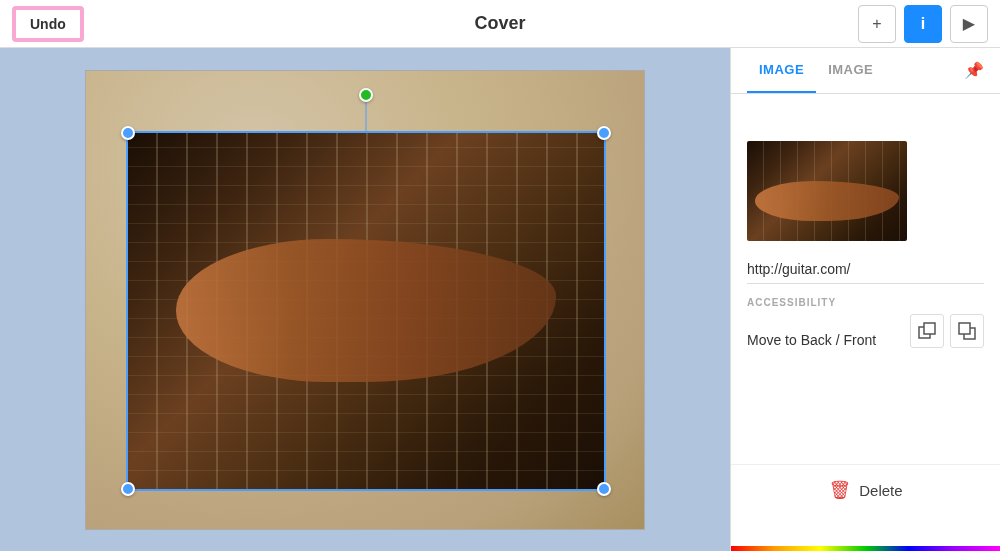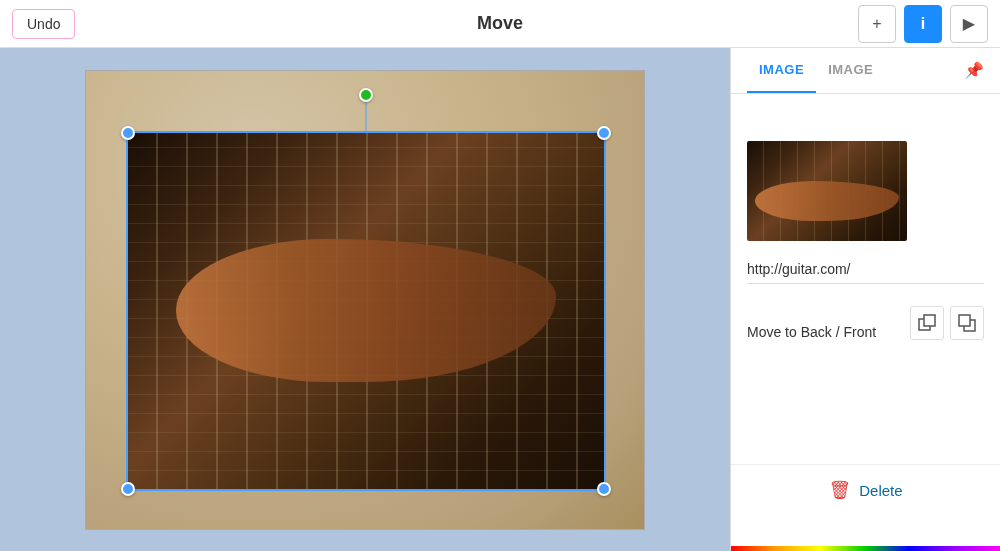--- a/index.html
+++ b/index.html
@@ -9,22 +9,22 @@
     .toolbar {
       display: flex; align-items: center; height: 48px;
       border-bottom: 1px solid #ddd; padding: 0 12px;
       background: #fff;
     }
     .toolbar-left { flex: 1; }
     .toolbar-center { flex: 1; text-align: center; font-size: 18px; font-weight: 600; color: #333; }
     .toolbar-right { flex: 1; display: flex; justify-content: flex-end; gap: 8px; align-items: center; }
 
     .btn-undo {
-      border: 1px solid #f9a8d4; background: #fff; border-radius: 4px;
-      padding: 6px 14px; font-size: 14px; cursor: pointer; color: #333;
+      border: 4px solid #f9a8d4; background: #fff; border-radius: 4px;
+      padding: 6px 14px; font-size: 14px; cursor: pointer; color: #333; font-weight: bold;
     }
     .btn-icon {
       width: 38px; height: 38px; border-radius: 4px; border: 1px solid #ccc;
       background: #fff; display: flex; align-items: center; justify-content: center;
       cursor: pointer; font-size: 16px; color: #555;
     }
     .btn-icon.active { background: #1a8cff; border-color: #1a8cff; color: #fff; font-weight: bold; }
 
     
     .main {
@@ -156,53 +156,53 @@
     }
 
     .section-label {
       font-size: 10px; font-weight: 700; color: #aaa;
       letter-spacing: 1px; text-transform: uppercase; margin-bottom: 6px;
     }
 
     .text-input {
       width: 100%; border: none; border-bottom: 1px solid #ddd;
       padding: 4px 0 6px; font-size: 14px; color: #333;
-      outline: none; background: transparent; margin-bottom: 22px;
+      outline: none; background: transparent; margin-bottom: 13px;
     }
 
     .move-row {
       display: flex; align-items: flex-end; margin-bottom: 16px;
     }
     .move-label { flex: 1; font-size: 14px; color: #333; }
     .move-btn {
       width: 34px; height: 34px; border: 1px solid #ddd; background: #fff;
       border-radius: 3px; display: flex; align-items: center; justify-content: center;
       cursor: pointer; margin-left: 6px; color: #333; font-size: 16px;
     }
 
     .delete-row {
       display: flex; align-items: center; justify-content: center;
       padding: 14px; border-top: 1px solid #eee; cursor: pointer;
     }
     .delete-icon { color: #e53935; margin-right: 8px; font-size: 18px; }
-    .delete-label { color: #0369a1; font-size: 15px; font-weight: 500; }
+    .delete-label { color: #404040; font-size: 15px; font-weight: 500; }
 
     .rainbow-bar {
       height: 5px;
       background: linear-gradient(90deg, #f00 0%, #f90 16%, #ff0 33%, #0c0 50%, #00f 66%, #90f 83%, #f0f 100%);
     }
   </style>
 </head>
 <body>
 
 <div class="toolbar">
   <div class="toolbar-left">
     <button class="btn-undo">Undo</button>
   </div>
-  <div class="toolbar-center">Move</div>
+  <div class="toolbar-center">Cover</div>
   <div class="toolbar-right">
     <button class="btn-icon">+</button>
     <button class="btn-icon active">i</button>
     <button class="btn-icon">▶</button>
   </div>
 </div>
 
 <div class="main">
 
   <div class="canvas-area">
@@ -227,20 +227,21 @@
       <div class="panel-tab-spacer"></div>
       <span class="pin-icon">📌</span>
     </div>
 
     <div class="panel-body">
 
       <div class="image-thumb"></div>
 
       <input class="text-input" type="text" value="http://guitar.com/" style="">
 
+      <div class="section-label">ACCESSIBILITY</div>
 
       <div class="move-row">
         <span class="move-label">Move to Back / Front</span>
         <button class="move-btn" title="Move to Back">
           <svg width="18" height="18" viewBox="0 0 18 18">
             <rect x="1" y="5" width="11" height="11" fill="none" stroke="#555" stroke-width="1.5"></rect>
             <rect x="6" y="1" width="11" height="11" fill="white" stroke="#555" stroke-width="1.5"></rect>
           </svg>
         </button>
         <button class="move-btn" title="Move to Front">

